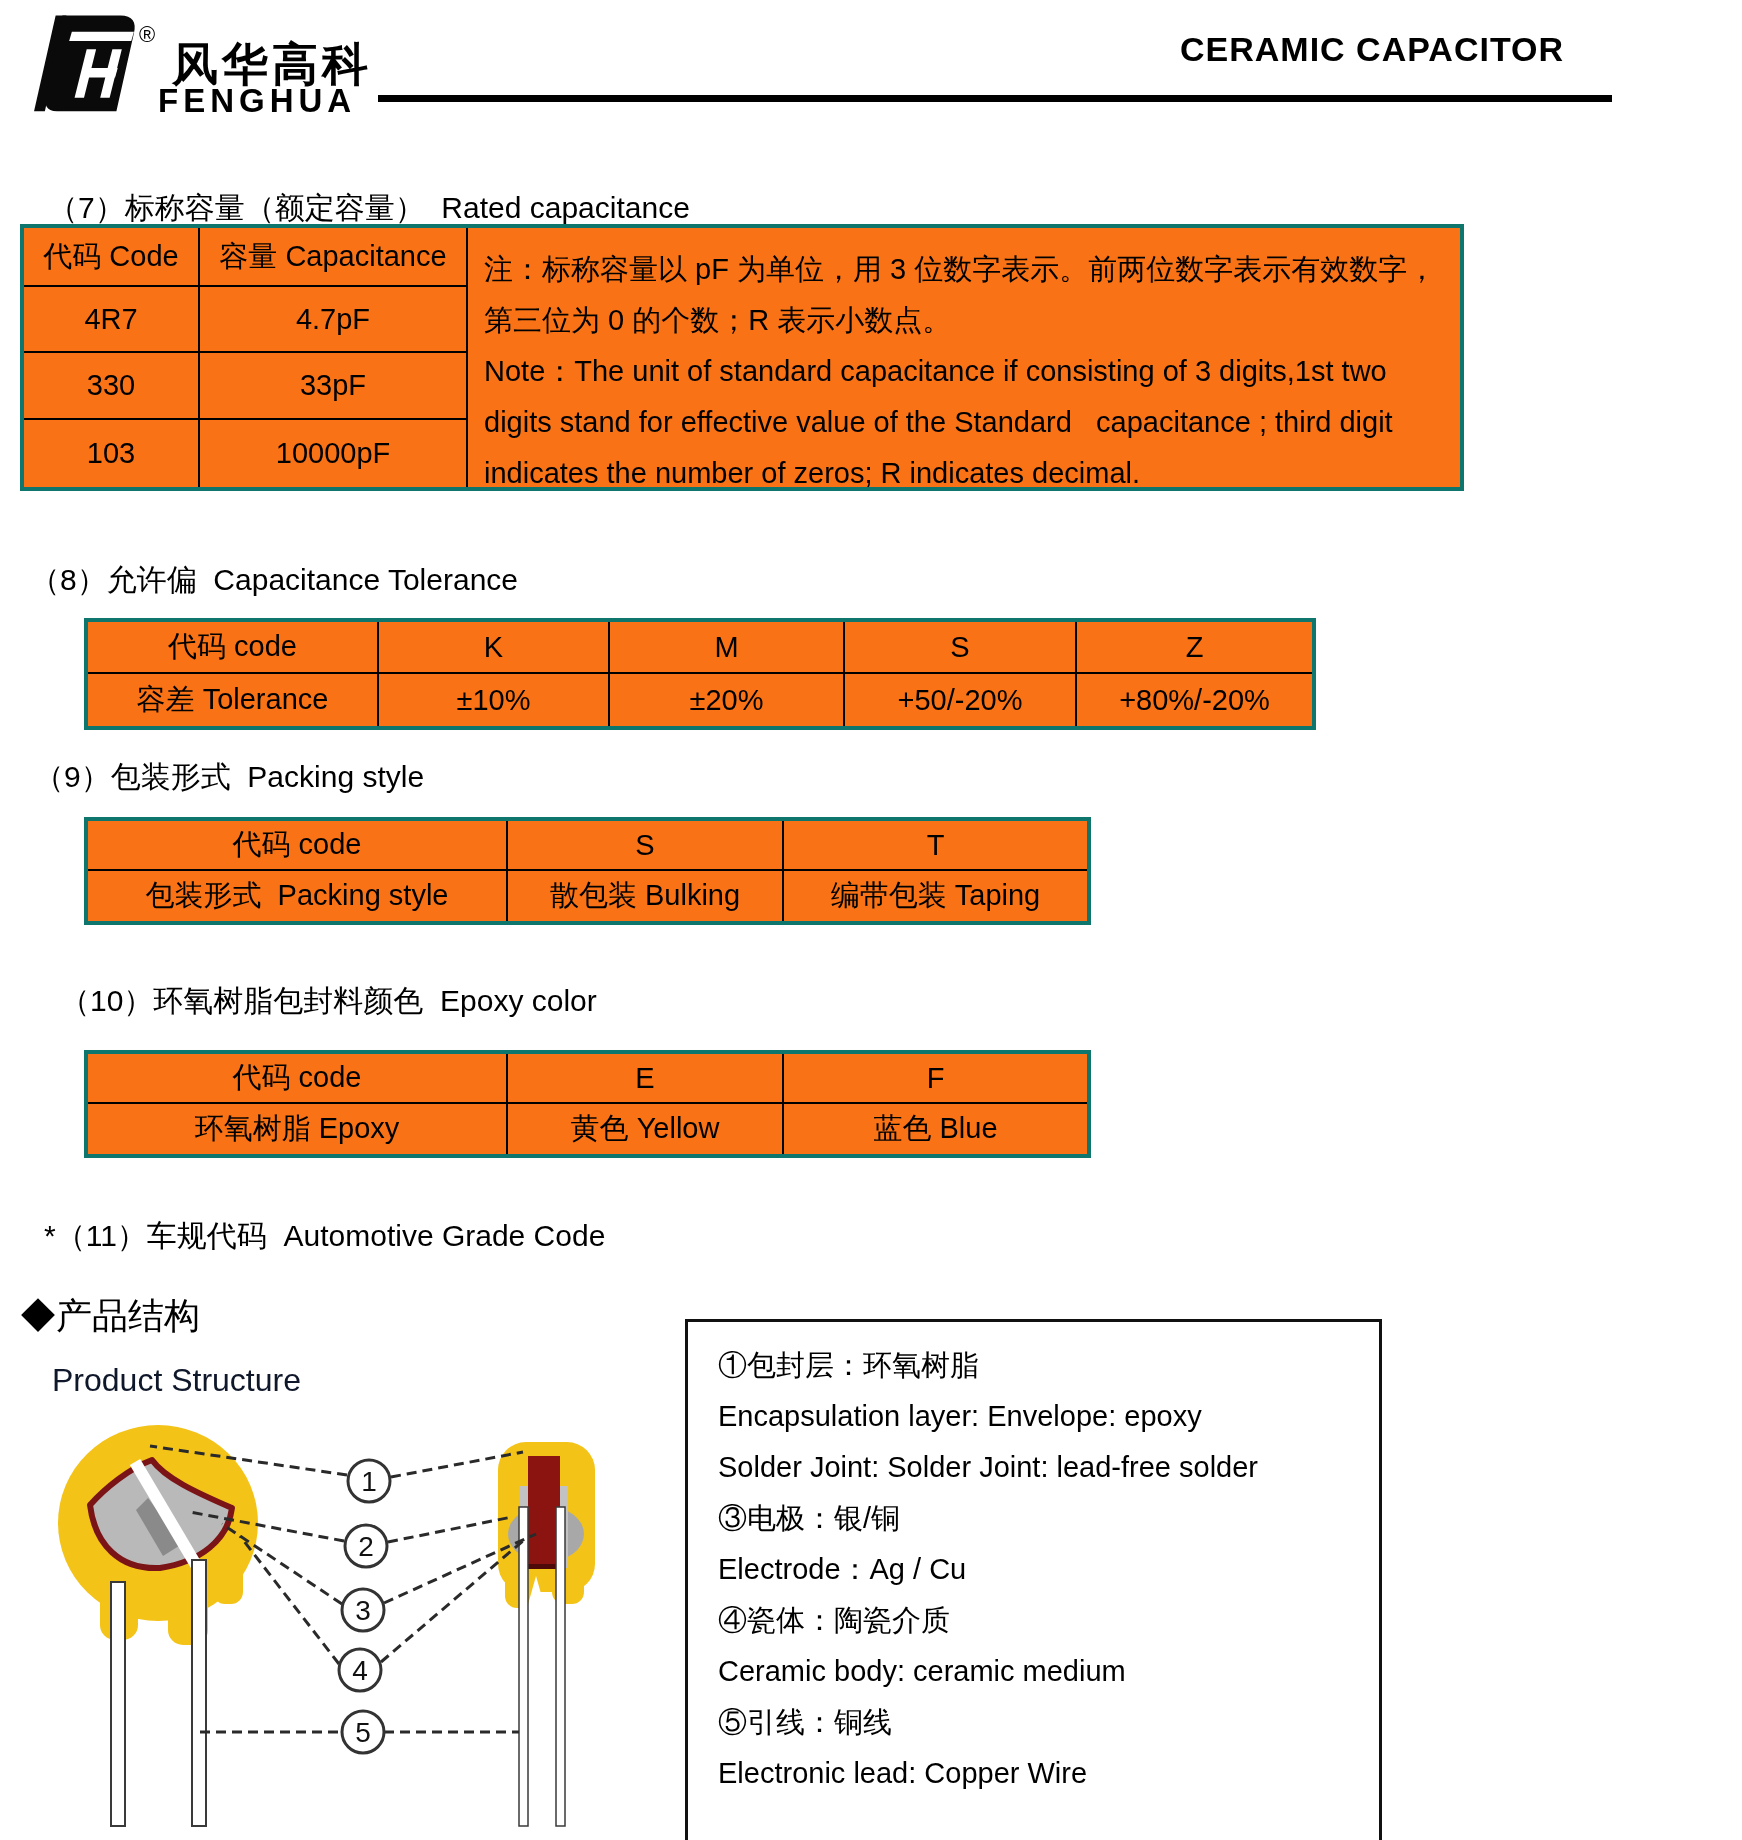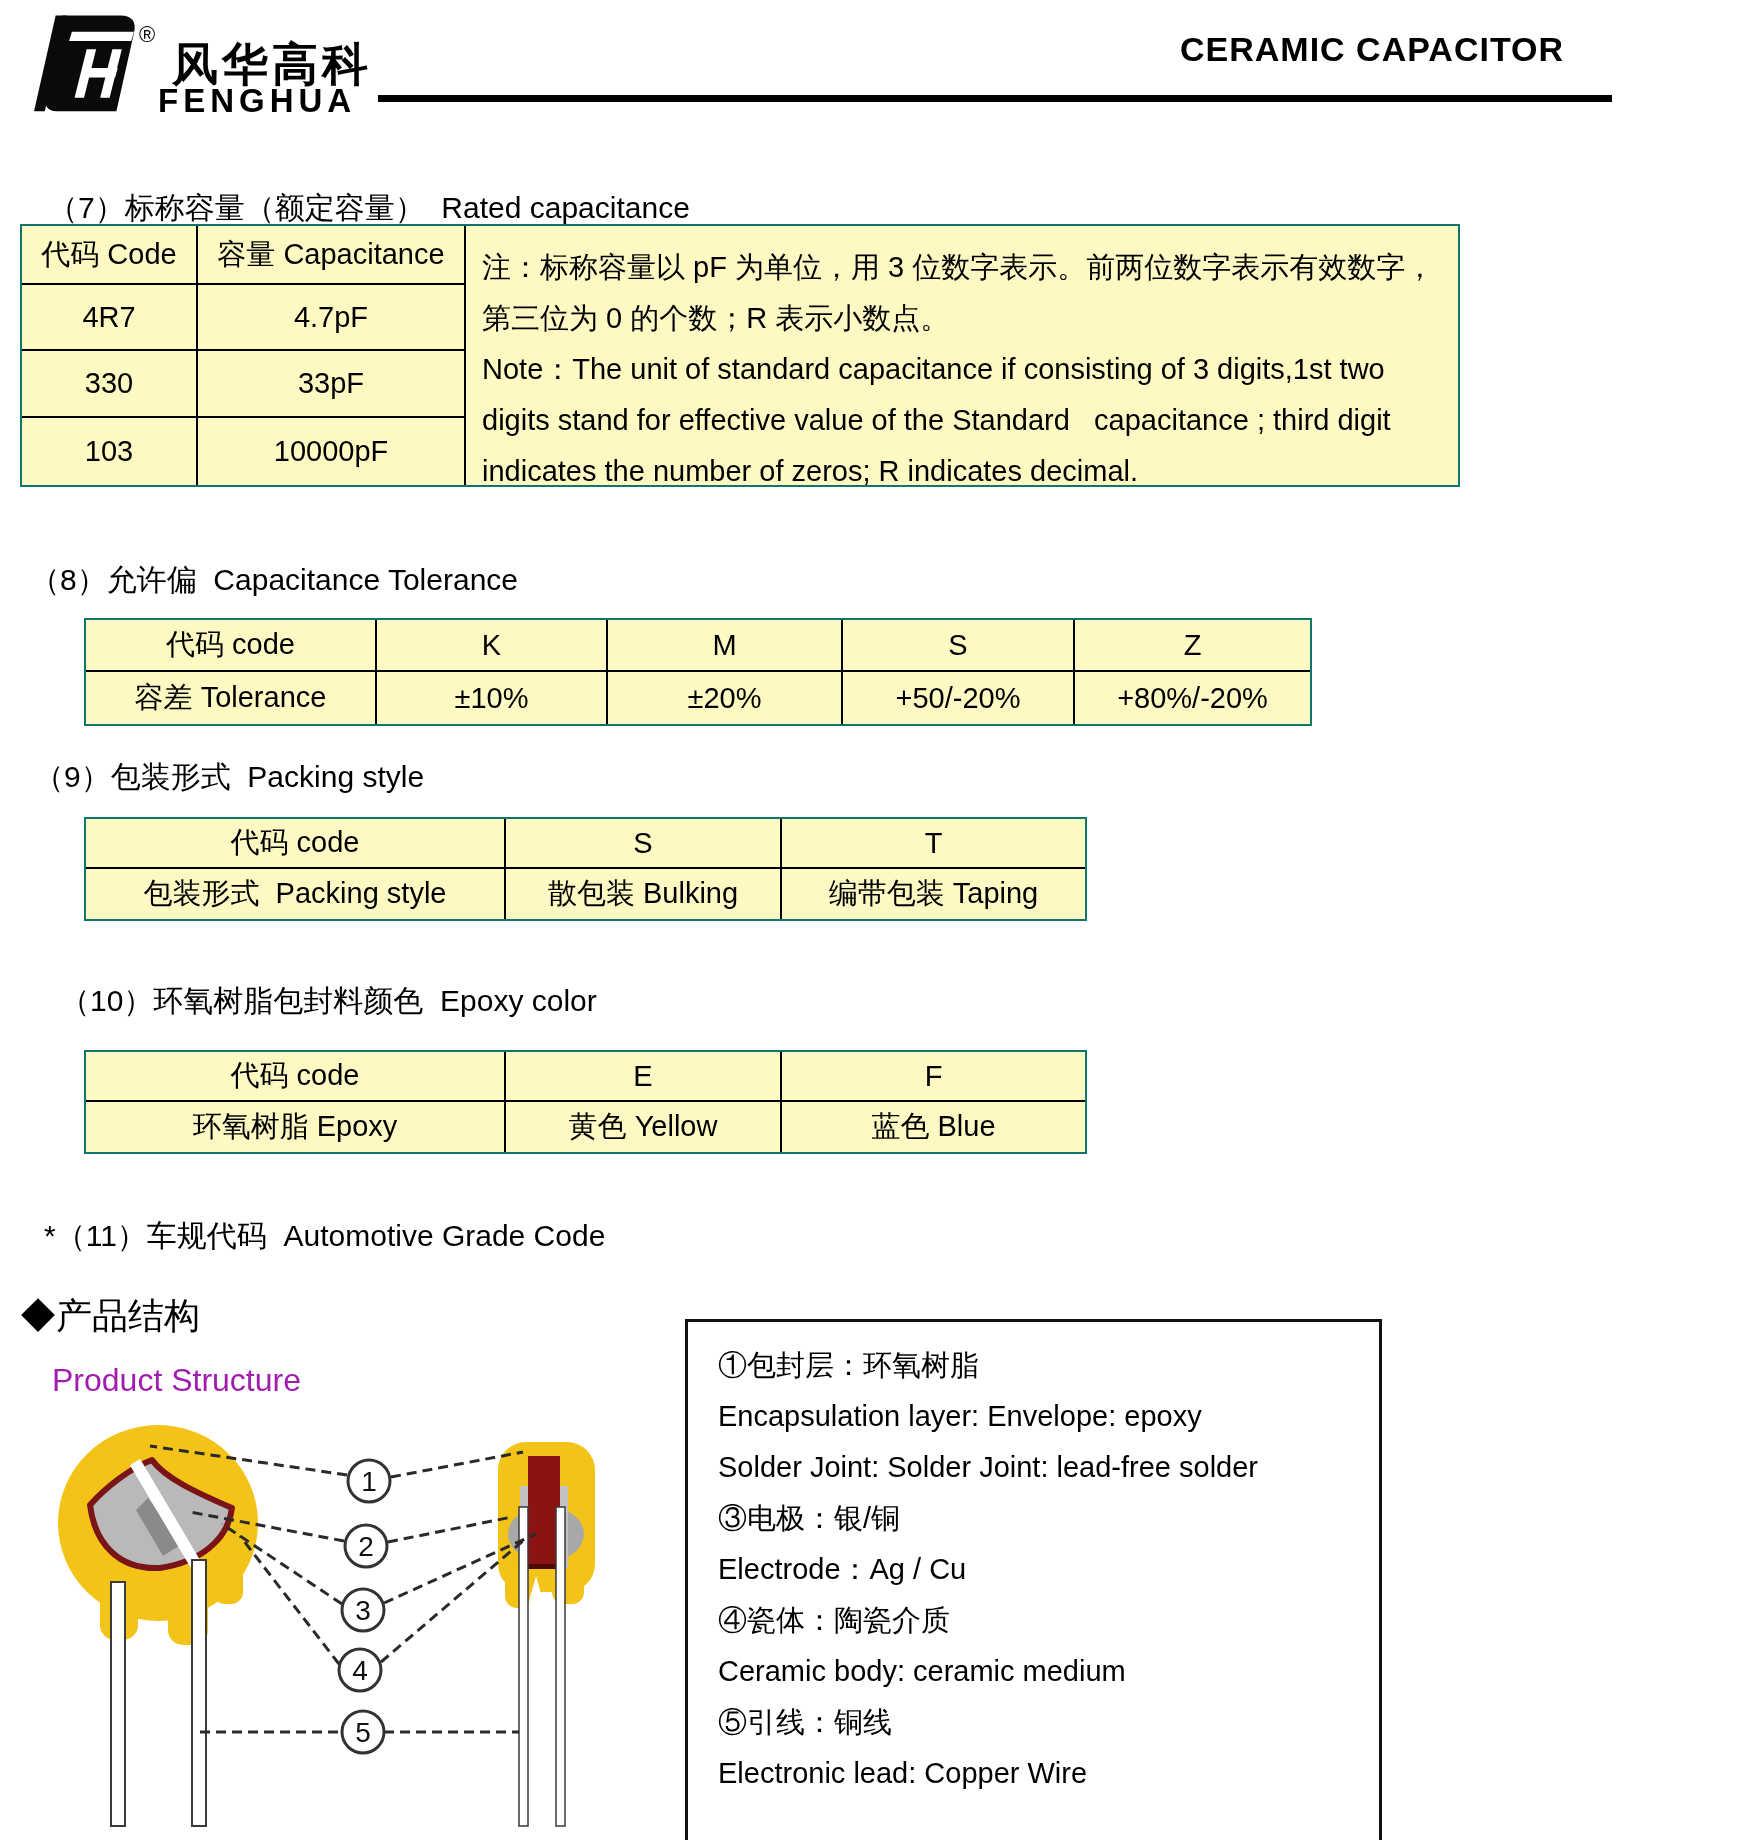--- a/index.html
+++ b/index.html
@@ -15,24 +15,24 @@
   .head-rule{left:378px;top:95px;width:1234px;height:7px;background:#000;}
 
   
   .sec{font-size:30px;white-space:pre;}
   .sec7{left:48px;top:188px;}
   .sec8{left:30px;top:560px;}
   .sec9{left:34px;top:757px;}
   .sec10{left:60px;top:981px;}
   .sec11{left:44px;top:1216px;}
   .struct-cn{left:20px;top:1292px;font-size:36px;}
-  .struct-en{left:52px;top:1362px;font-size:32px;color:#a21caf;}
-
-  
-  .tbl{position:absolute;display:grid;border:2px solid #0f766e;background:#fef9c3;}
+  .struct-en{left:52px;top:1362px;font-size:32px;color:#0f172a;}
+
+  
+  .tbl{position:absolute;display:grid;border:4px solid #0f766e;background:#f97316;}
   .tbl .c{display:flex;align-items:center;justify-content:center;font-size:29px;
           border-right:2px solid #000;border-bottom:2px solid #000;white-space:pre;}
   .tbl .lc{border-right:none;}
   .tbl .lr{border-bottom:none;}
 
   .t1{left:20px;top:224px;width:1436px;
       grid-template-columns:176px 268px 1fr;
       grid-template-rows:59px 66px 67px 67px;}
   .t1 .note{grid-column:3/4;grid-row:1/5;flex-direction:column;align-items:flex-start;
             justify-content:flex-start;border-right:none;border-bottom:none;

